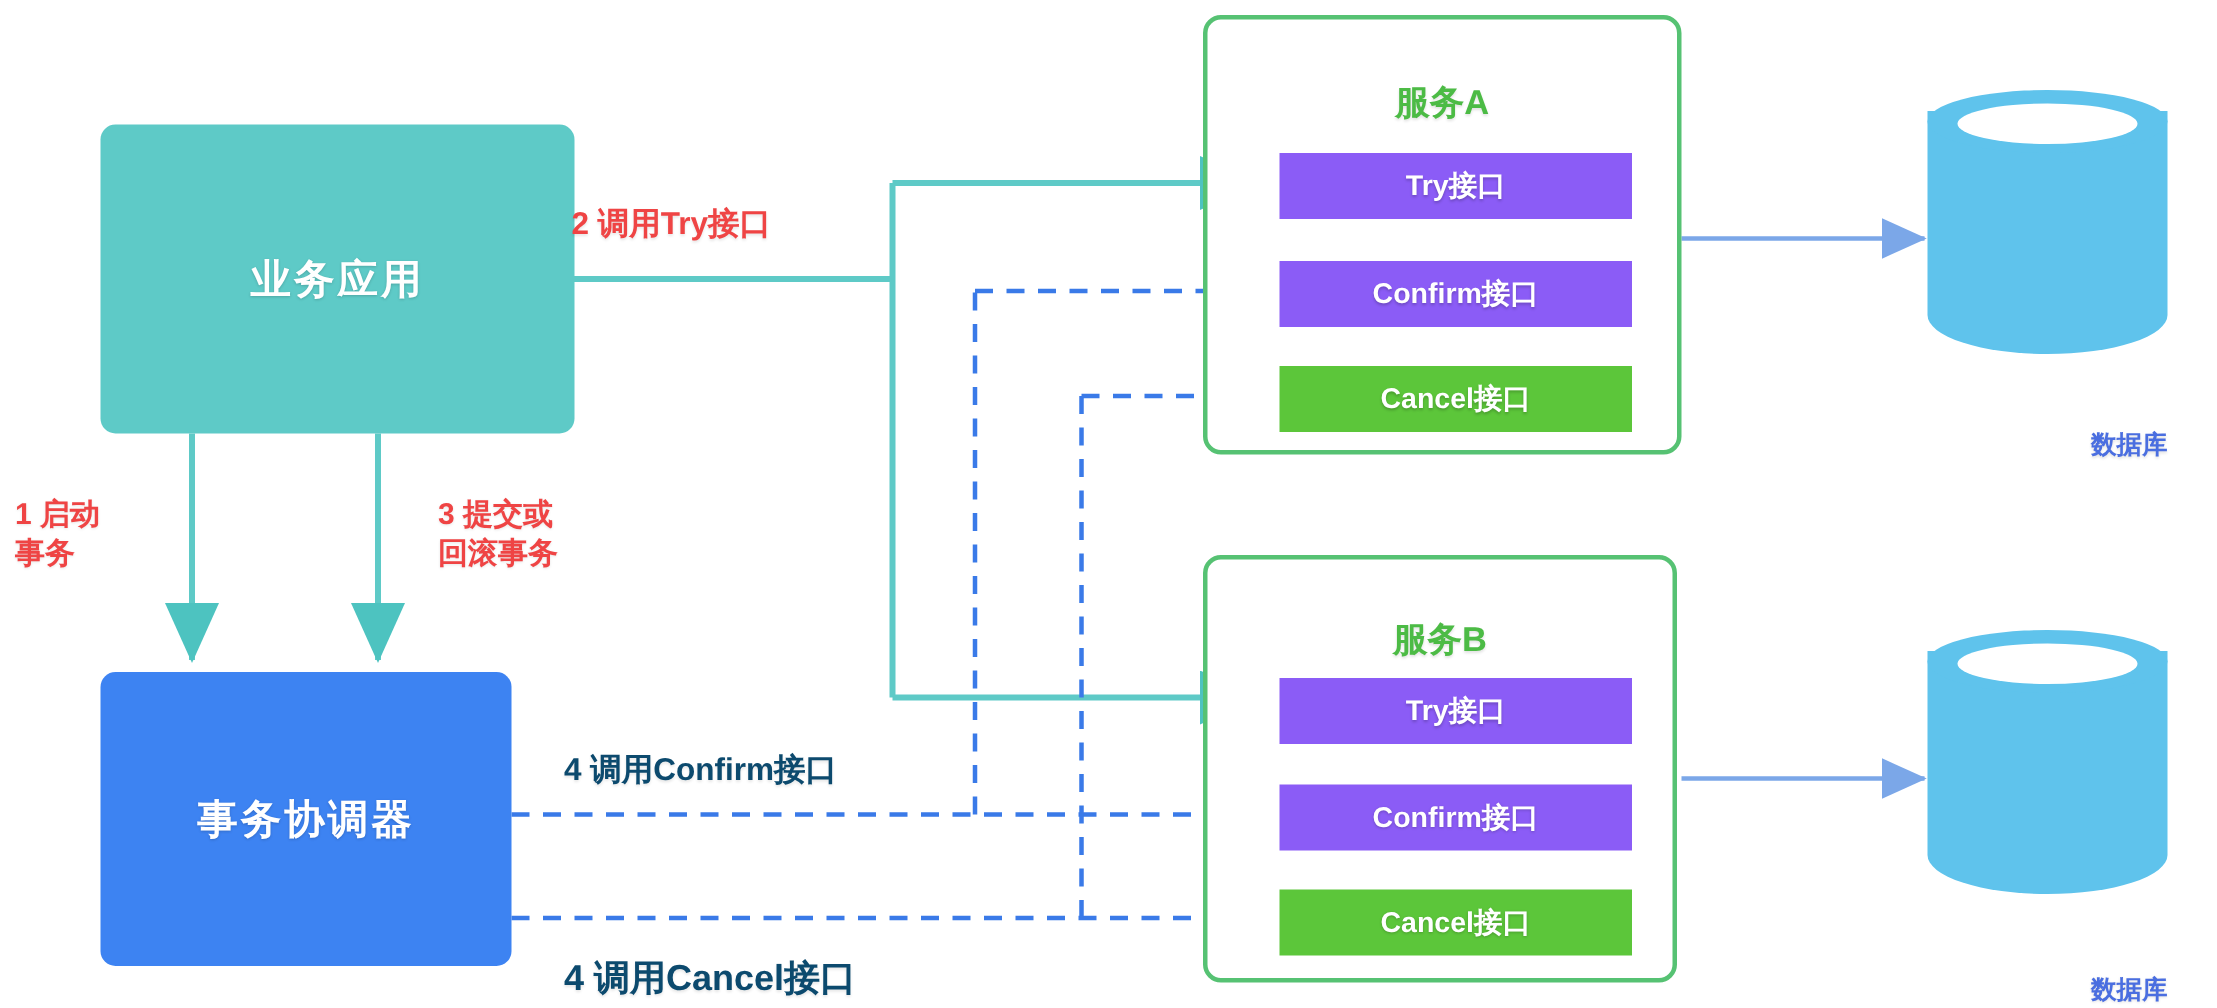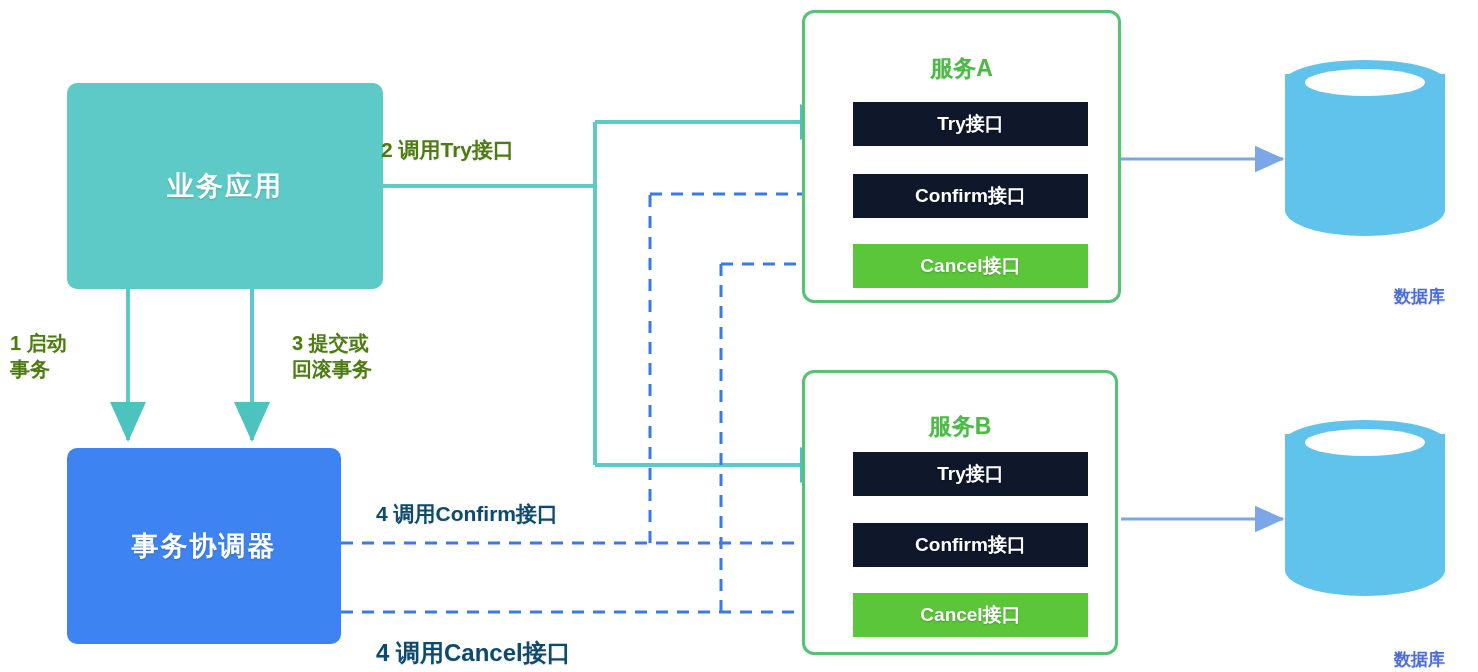--- a/index.html
+++ b/index.html
@@ -31,21 +31,21 @@
   }
   #svcA .svc-title{top:40px;}
   #svcB .svc-title{top:38px;}
 
   .iface{
     position:absolute;left:48px;width:235px;height:44px;
     display:flex;align-items:center;justify-content:center;
     color:#fff;font-weight:bold;font-size:19px;
     text-shadow:0 1px 2px rgba(0,0,0,.22);
   }
-  .iface.try,.iface.confirm{background:#0f172a;}
+  .iface.try,.iface.confirm{background:#8b5cf6;}
   .iface.cancel{background:#5cc63a;}
   #svcA .iface.try{top:89px;}
   #svcA .iface.confirm{top:161px;}
   #svcA .iface.cancel{top:231px;}
   #svcB .iface.try{top:79px;}
   #svcB .iface.confirm{top:150px;}
   #svcB .iface.cancel{top:220px;}
 
   
   .db{position:absolute;width:160px;height:190px;}
@@ -67,21 +67,21 @@
     text-shadow:0 1px 2px rgba(0,0,0,.12);
   }
   #db1{left:1285px;top:60px;}
   #db1-label{left:1285px;top:285px;}
   #db2{left:1285px;top:420px;}
   #db2-label{left:1285px;top:648px;}
 
   
   .conn-label{position:absolute;font-weight:bold;white-space:pre-line;line-height:1.3;
     text-shadow:0 1px 2px rgba(0,0,0,.10);}
-  .teal-label{color:#4d7c0f;}
+  .teal-label{color:#ef4444;}
   .blue-label{color:#0c4a6e;text-align:center;}
   #lbl-try{left:381px;top:136px;font-size:21px;}
   #lbl-start{left:10px;top:330px;font-size:20px;}
   #lbl-commit{left:292px;top:330px;font-size:20px;}
   #lbl-confirm{left:376px;top:500px;font-size:21px;}
   #lbl-cancel{left:376px;top:637px;font-size:24px;}
 
   svg.wires{position:absolute;left:0;top:0;width:1478px;height:672px;pointer-events:none;}
 </style>
 </head>

